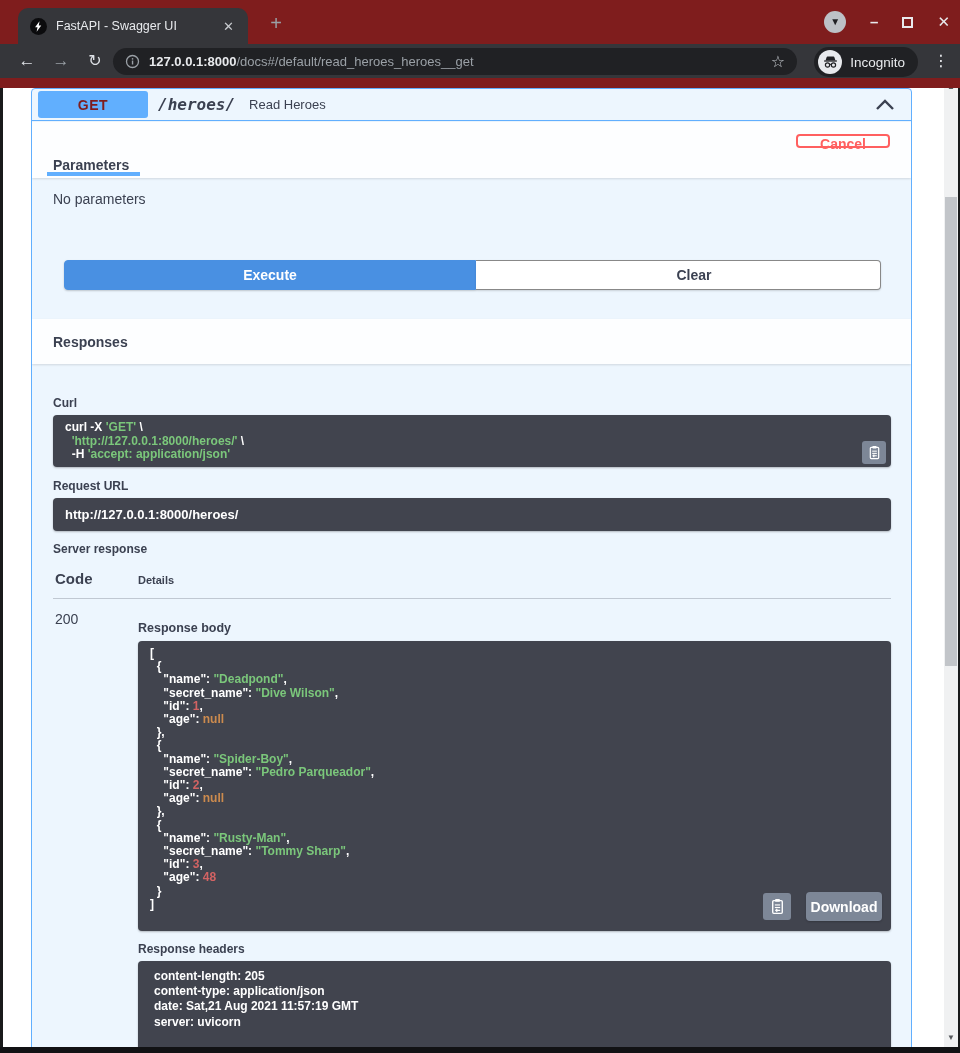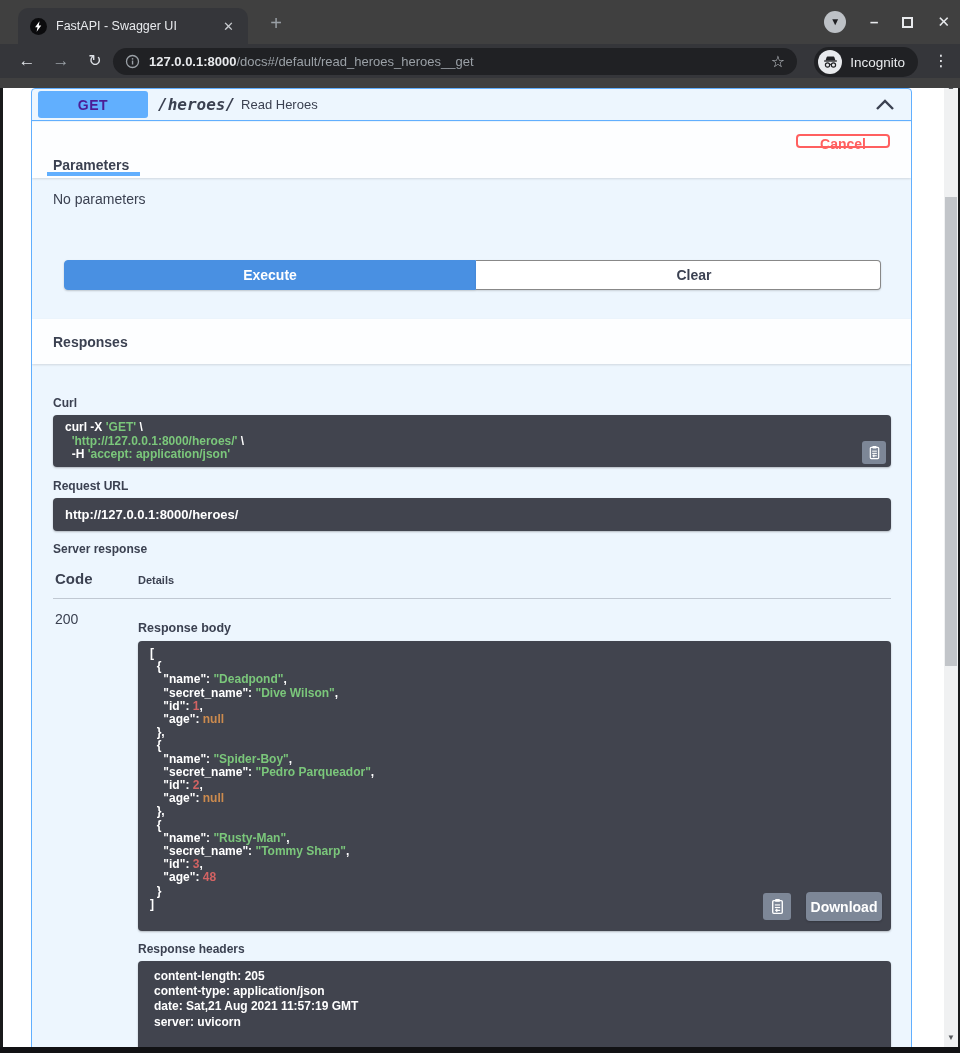--- a/index.html
+++ b/index.html
@@ -2,21 +2,21 @@
 <html><head>
 <meta charset="utf-8">
 <style>
   * { box-sizing: border-box; margin: 0; padding: 0; }
   html,body { width: 960px; height: 1053px; }
   body {
     position: relative; overflow: hidden; background: #fff;
     font-family: "Liberation Sans", "DejaVu Sans", sans-serif;
   }
   
-  .chrome { position: absolute; top:0; left:0; width:960px; height:88px; background:#404040; z-index:100; }
+  .chrome { position: absolute; top:0; left:0; width:960px; height:88px; background:#7f1d1d; z-index:100; }
   .tab { position:absolute; left:18px; top:8px; width:230px; height:36px; background:#35363a;
          border-radius:10px 10px 0 0; display:flex; align-items:center; gap:9px; padding:0 10px 0 12px; }
   .favicon { width:17px; height:17px; border-radius:50%; background:#0b0b0d; flex:0 0 auto;
              display:flex; align-items:center; justify-content:center; }
   .tab-title { color:#e8eaed; font-size:12.5px; flex:1; white-space:nowrap; overflow:hidden; }
   .tab-close { color:#c8cbcf; font-size:13px; cursor:default; padding:2px 4px; }
   .newtab { position:absolute; left:262px; top:10px; width:28px; height:28px; color:#9aa0a6;
             font-size:20px; text-align:center; line-height:26px; }
   .winctl { position:absolute; right:10px; top:0; height:44px; display:flex; align-items:center; gap:24px; }
   .media-btn { width:22px; height:22px; border-radius:50%; background:#bdc1c6; color:#202124;
@@ -51,25 +51,25 @@
   .sb-arrow { position:absolute; left:0; width:14px; height:14px; color:#55585c; font-size:8px;
               text-align:center; line-height:14px; }
   .sb-up { top:2px; } .sb-down { bottom:2px; }
   .sb-thumb { position:absolute; left:1px; top:119px; width:12px; height:469px; background:#c2c5c9; }
 
   
   .opblock { position:absolute; left:31px; top:10px; width:881px; height:963px;
              border:1px solid #61affe; border-radius:4px; background:#edf6fe; overflow:hidden; }
   .summary { position:absolute; left:0; top:0; width:100%; height:32px; border-bottom:1px solid #61affe;
              display:flex; align-items:center; padding:0 10px 0 6px; }
-  .method-badge { width:110px; height:27px; background:#61affe; border-radius:3px; color:#4c1d95;
+  .method-badge { width:110px; height:27px; background:#61affe; border-radius:3px; color:#7f1d1d;
                   font-weight:bold; font-size:14px; display:flex; align-items:center; justify-content:center;
                   font-family:"Liberation Sans",sans-serif; letter-spacing:.5px; }
   .op-path { font-family:"DejaVu Sans Mono",monospace; font-weight:bold; font-size:16px; color:#3b4151; margin-left:10px;font-style:italic; }
-  .op-desc { font-size:13px; color:#3b4151; margin-left:6px; }
+  .op-desc { font-size:13px; color:#3b4151; margin-left:14px; }
   .chevron { margin-left:auto; margin-right:6px; display:flex; align-items:center; }
 
   .tab-header { position:absolute; left:0; top:33px; width:100%; height:56px; background:rgba(255,255,255,.85);
                 box-shadow:0 1px 2px rgba(0,0,0,.12); }
   .params-title { position:absolute; left:21px; top:35px; font-size:14px; font-weight:bold; color:#3b4151; }
   .tab-underline { position:absolute; left:15px; bottom:2px; width:93px; height:4px; background:#61affe; }
   .cancel-btn { position:absolute; right:21px; top:12px; width:94px; height:14px; border:2px solid #ff6060;
                 border-radius:4px; background:rgba(255,255,255,.6); color:#ff6060; font-weight:bold;
                 font-size:14px; font-family:"Liberation Sans",sans-serif; }
   .no-params { position:absolute; left:21px; top:102px; font-size:14px; color:#3b4151; }

